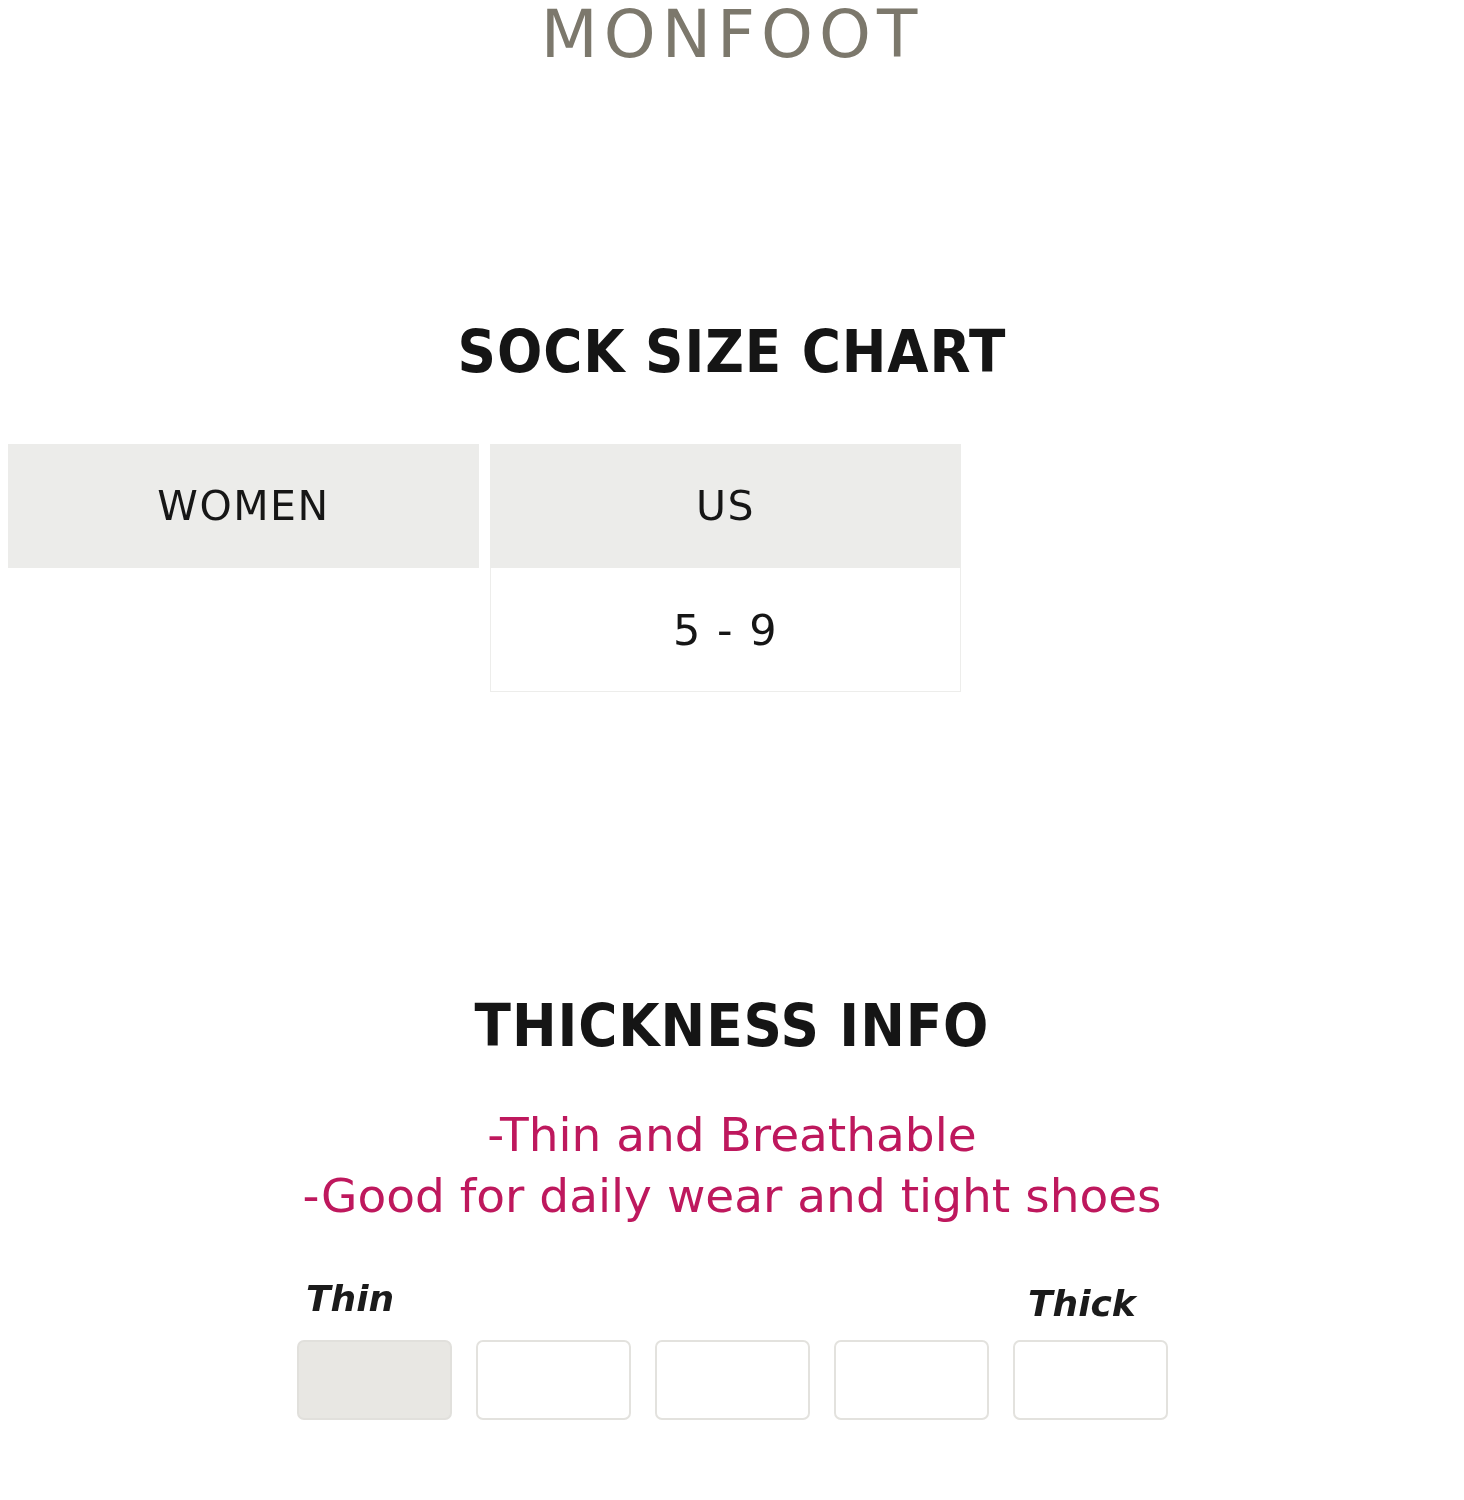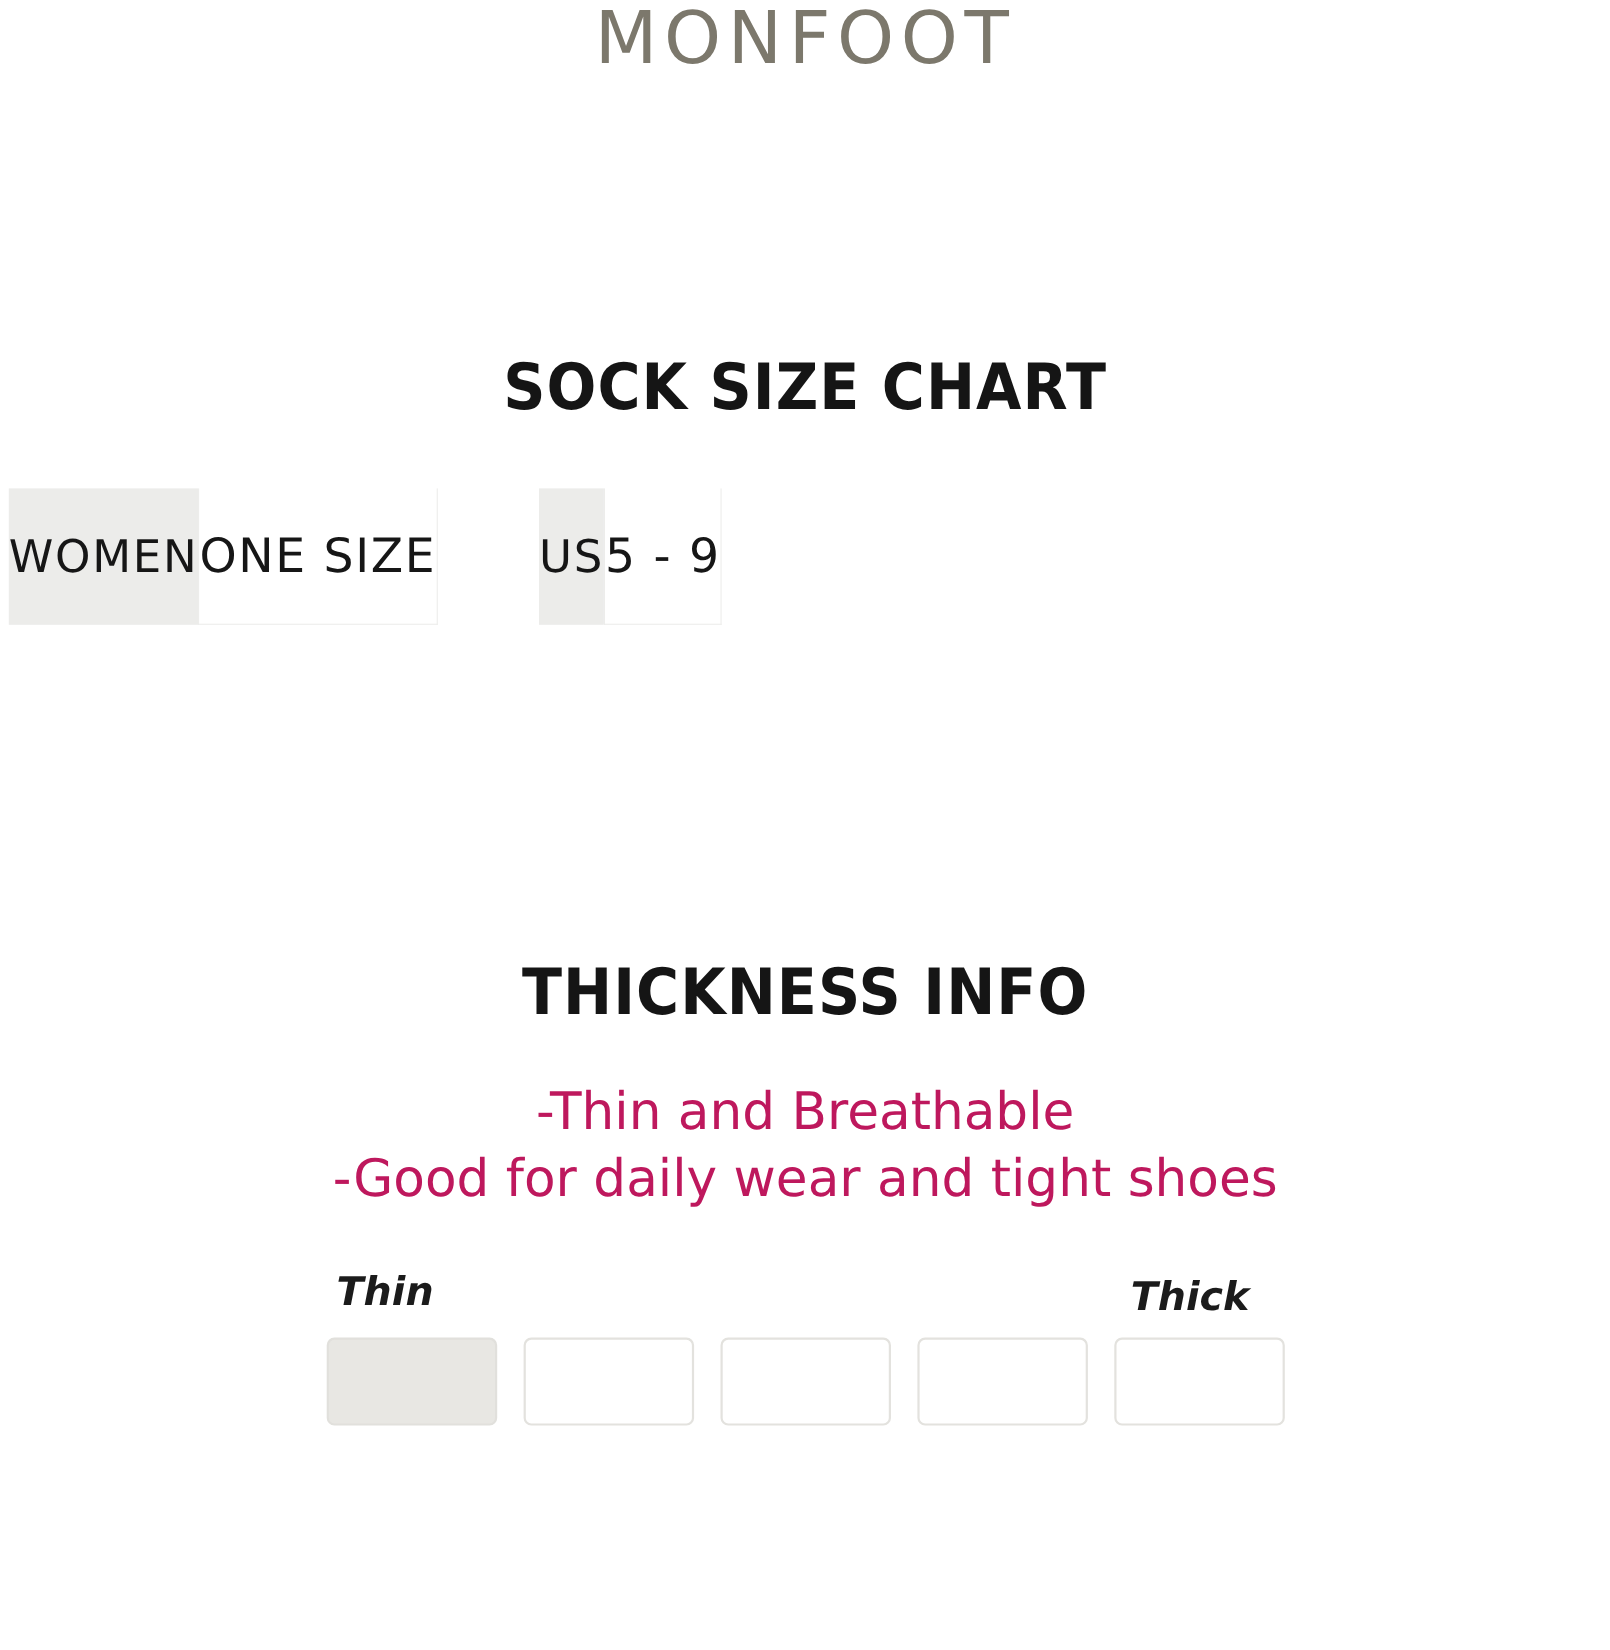--- a/index.html
+++ b/index.html
@@ -50,21 +50,21 @@
   .table-wrap {
     margin-top: 58px;
     width: 1435px;
     margin-left: 8px;
     display: flex;
     gap: 11px;
   }
   .col {
     flex: 1 1 0;
     display: flex;
-    flex-direction: row;
+    flex-direction: column;
   }
   .cell {
     height: 124px;
     display: flex;
     align-items: center;
     justify-content: center;
     font-size: 41px;
     letter-spacing: 1.5px;
     font-weight: 500;
     color: #161616;
@@ -134,21 +134,20 @@
 
 <div class="page">
 
   <div class="brand">MONFOOT</div>
 
   <div class="section-title" id="size-chart-title">SOCK SIZE CHART</div>
 
   <div class="table-wrap">
     <div class="col">
       <div class="cell head">WOMEN</div>
-      <div class="cell body">ONE SIZE</div>
     </div>
     <div class="col">
       <div class="cell head">US</div>
       <div class="cell body">5 - 9</div>
     </div>
     <div class="col">
     </div>
   </div>
 
   <div class="section-title" id="thickness-title">THICKNESS INFO</div>

